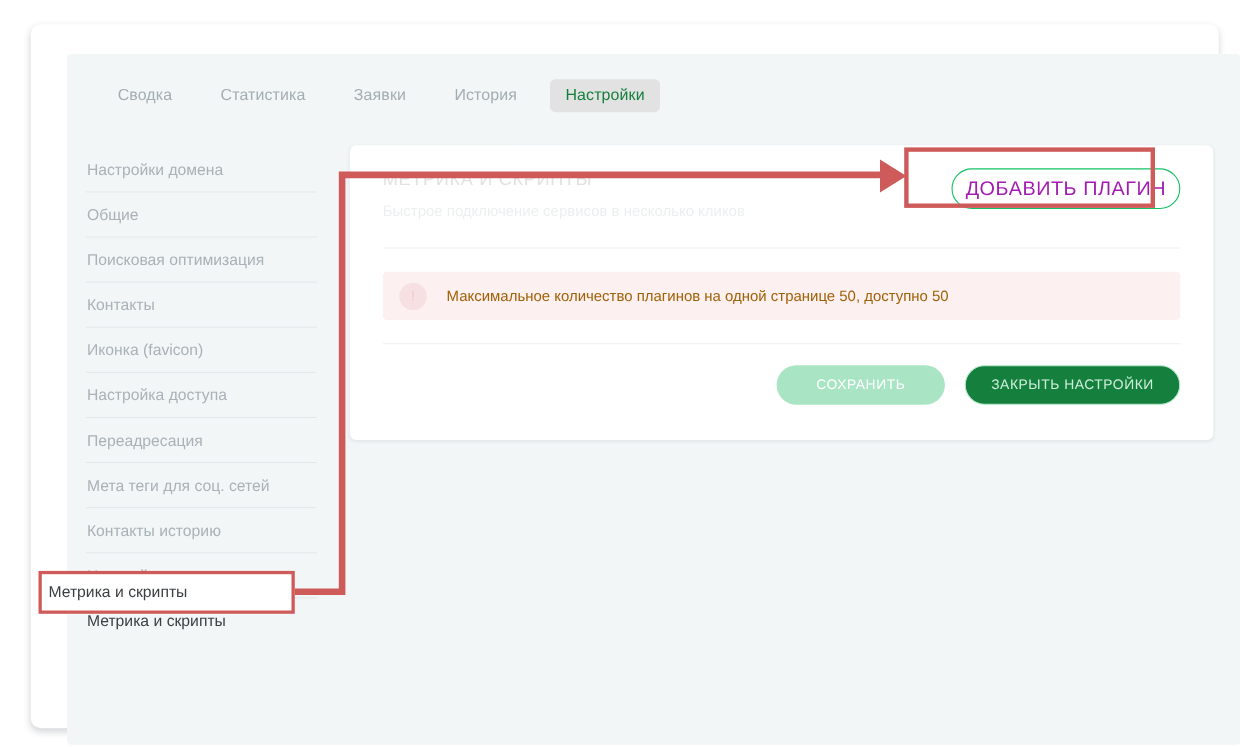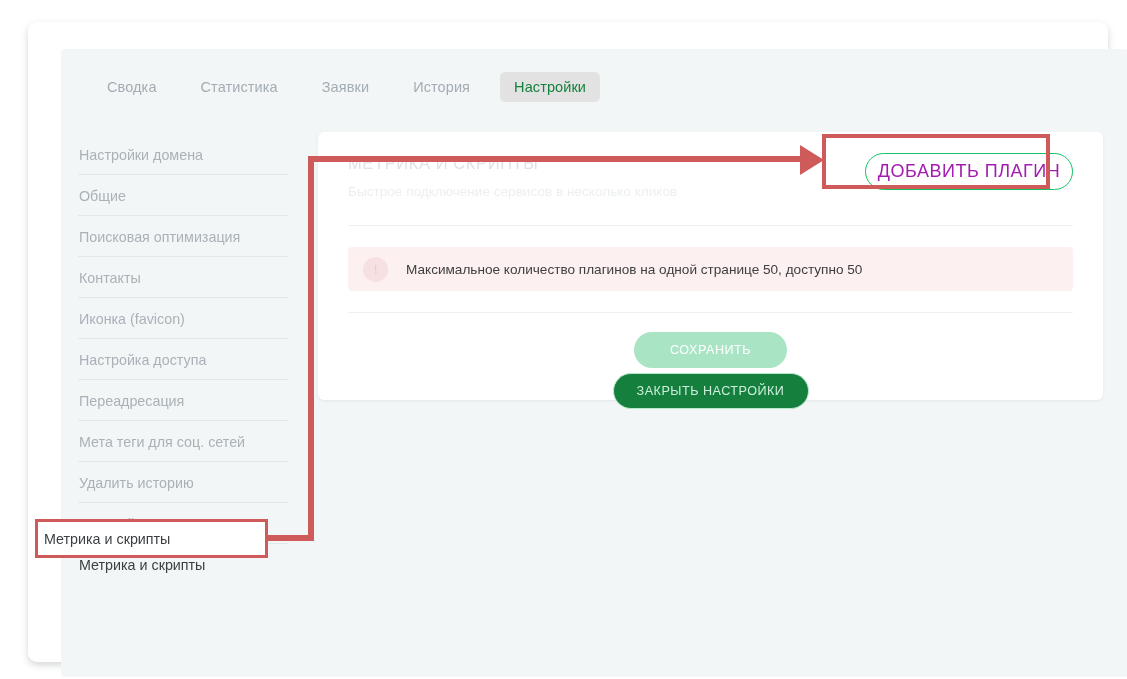--- a/index.html
+++ b/index.html
@@ -184,32 +184,31 @@
     color: #f0c9cc;
     font-size: 13px;
     display: flex;
     align-items: center;
     justify-content: center;
     flex: 0 0 auto;
   }
   #alert-text {
     margin-left: 18px;
     font-size: 13.6px;
-    color: #404040;
+    color: #a16207;
     white-space: nowrap;
   }
 
   
   #card-foot {
     display: flex;
     justify-content: flex-end;
     align-items: center;
-    gap: 5px;
+    gap: 18px;
     padding: 19px 30px 0 30px;
-    flex-direction: column;
   }
   #save-button {
     width: 153px;
     height: 36px;
     border-radius: 19px;
     background: #a9e5c4;
     color: #ffffff;
     font-size: 12.6px;
     letter-spacing: 0.5px;
     display: flex;
@@ -288,21 +287,21 @@
       </div>
       <div class="side-item">
         <span>Переадресация</span>
         <span class="divider"></span>
       </div>
       <div class="side-item">
         <span>Мета теги для соц. сетей</span>
         <span class="divider"></span>
       </div>
       <div class="side-item">
-        <span>Удалить историю</span>
+        <span>Контакты историю</span>
         <span class="divider"></span>
       </div>
       <div class="side-item">
         <span>Настройки доступа</span>
         <span class="divider"></span>
       </div>
       <div class="side-item selected">
         <span>Метрика и скрипты</span>
 
       </div>

